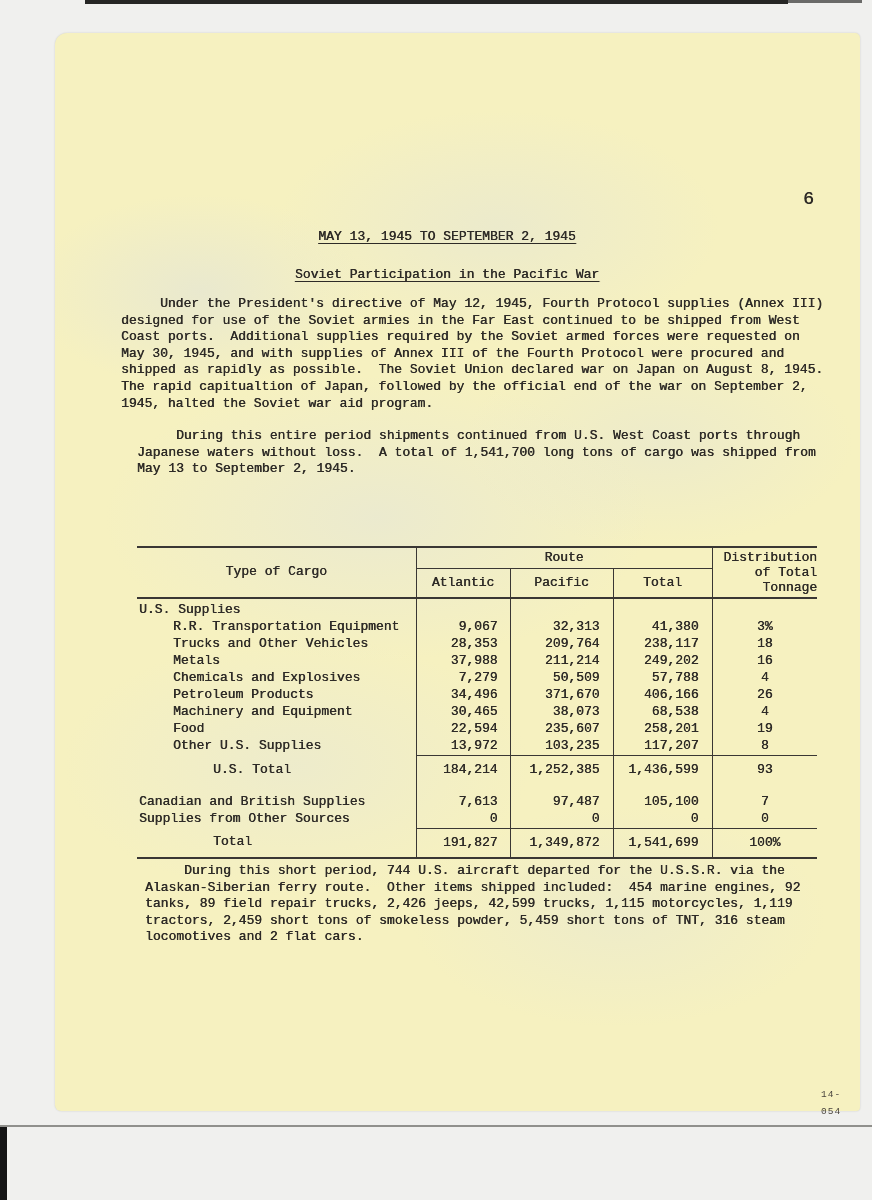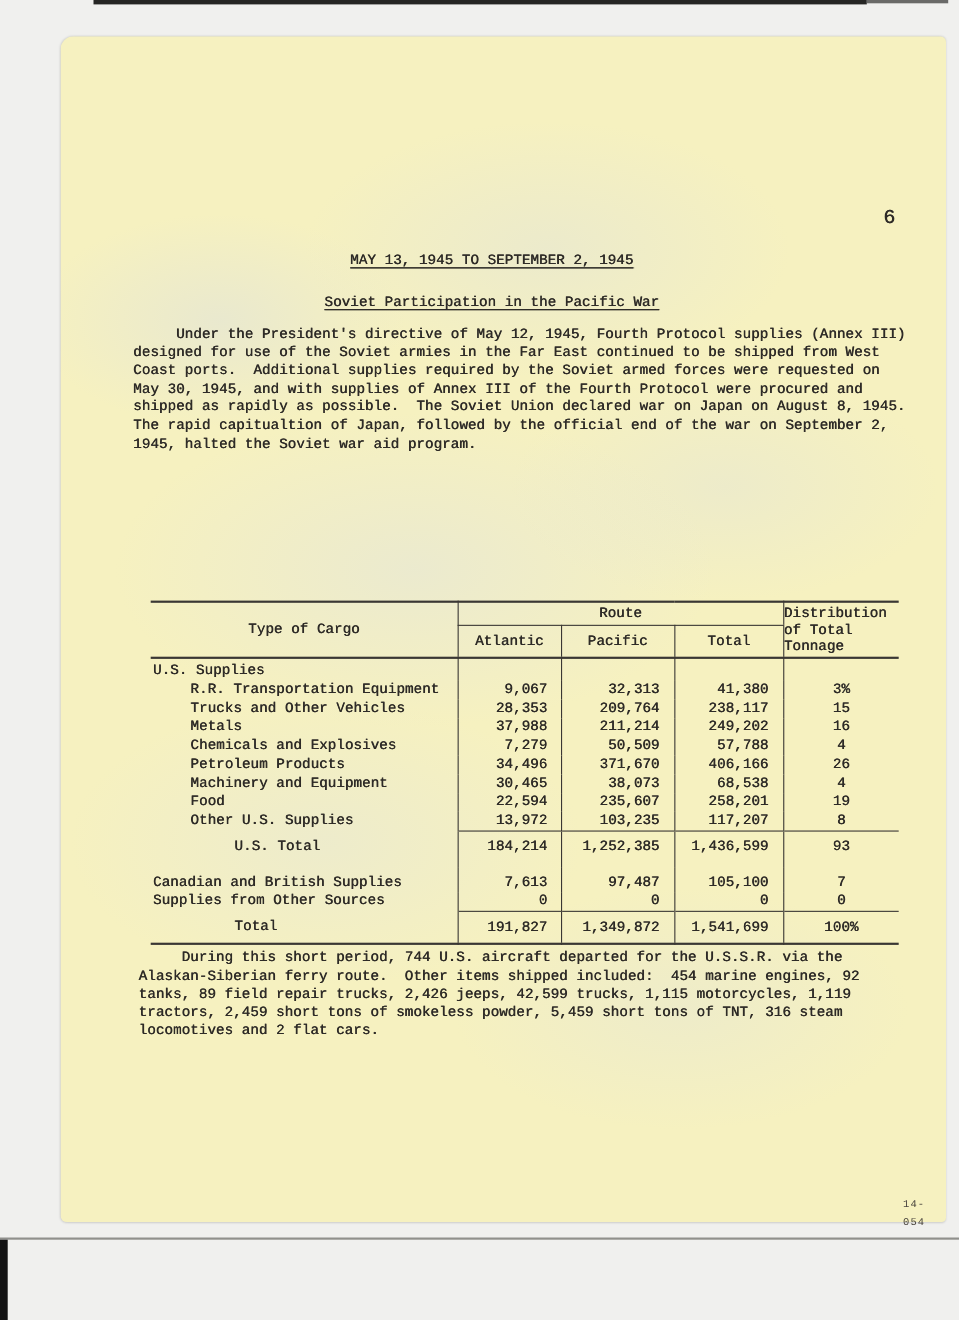--- a/index.html
+++ b/index.html
@@ -35,38 +35,38 @@
   .pre{white-space:pre-wrap;}
   .abs{position:absolute;}
 
   .page-num{left:748px;top:156px;font-size:18px;line-height:20px;}
   .title-block{left:82px;top:196px;width:620px;text-align:center;}
   .subtitle-block{left:82px;top:234px;width:620px;text-align:center;}
   .underlined{text-decoration:underline;text-underline-offset:3px;}
 
   .para1{left:66px;top:263px;width:716px;}
   .para2{left:82px;top:395px;width:716px;}
-  .para3{left:71px;top:830px;width:716px;}
+  .para3{left:90px;top:830px;width:716px;}
 
   .caption-block{left:82px;top:442px;width:620px;text-align:center;line-height:26px;white-space:pre-line;}
 
   .cargo-table{
     position:absolute;left:82px;top:513px;width:680px;
     border-collapse:collapse;table-layout:fixed;
     border-top:2px solid #3a3734;border-bottom:2px solid #3a3734;
   }
   .cargo-table th,.cargo-table td{
     padding:0;margin:0;font-weight:normal;
     color:#2e2b27;font-size:13px;line-height:16.6px;
     text-shadow:0.4px 0 0 currentColor;overflow:hidden;
   }
   th.h-route{height:20px;text-align:center;border-bottom:1.5px solid #3a3734;}
   th.h-sub{height:28px;text-align:center;}
   th.h-cargo{text-align:center;}
-  th.h-dist{text-align:left;white-space:pre-line;line-height:15px;}
+  th.h-dist{text-align:right;white-space:pre-line;line-height:15px;}
   .cargo-table thead{border-bottom:2px solid #3a3734;}
   .vline{border-left:1.5px solid #3a3734;}
   td.c-label{text-align:left;}
   td.ind0{padding-left:2px;}
   td.ind1{padding-left:36px;}
   td.ind2{padding-left:76px;}
   td.c-num{text-align:right;}
   td.pr-a{padding-right:12px;}
   td.pr-p{padding-right:13px;}
   td.pr-t{padding-right:13px;}
@@ -98,20 +98,23 @@
       <span class="underlined">Soviet Participation in the Pacific War</span>
     </div>
 
     <div class="abs tw pre para1">     Under the President's directive of May 12, 1945, Fourth Protocol supplies (Annex III)
 designed for use of the Soviet armies in the Far East continued to be shipped from West
 Coast ports.  Additional supplies required by the Soviet armed forces were requested on
 May 30, 1945, and with supplies of Annex III of the Fourth Protocol were procured and
 shipped as rapidly as possible.  The Soviet Union declared war on Japan on August 8, 1945.
 The rapid capitualtion of Japan, followed by the official end of the war on September 2,
 1945, halted the Soviet war aid program.</div>
+    <div class="abs tw pre para2">     During this entire period shipments continued from U.S. West Coast ports through
+Japanese waters without loss.  A total of 1,541,700 long tons of cargo was shipped from
+May 13 to September 2, 1945.</div>
 
 
     <table class="cargo-table">
       <colgroup>
         <col style="width:279px">
           <col style="width:94px">
           <col style="width:103px">
           <col style="width:99px">
           <col style="width:105px">
       </colgroup>
@@ -142,21 +145,21 @@
             <td class="c-num pr-a vline">9,067</td>
             <td class="c-num pr-p vline">32,313</td>
             <td class="c-num pr-t vline">41,380</td>
             <td class="c-dist vline">3%</td>
           </tr>
           <tr class="item-row">
             <td class="c-label ind1">Trucks and Other Vehicles</td>
             <td class="c-num pr-a vline">28,353</td>
             <td class="c-num pr-p vline">209,764</td>
             <td class="c-num pr-t vline">238,117</td>
-            <td class="c-dist vline">15</td>
+            <td class="c-dist vline">18</td>
           </tr>
           <tr class="item-row">
             <td class="c-label ind1">Metals</td>
             <td class="c-num pr-a vline">37,988</td>
             <td class="c-num pr-p vline">211,214</td>
             <td class="c-num pr-t vline">249,202</td>
             <td class="c-dist vline">16</td>
           </tr>
           <tr class="item-row">
             <td class="c-label ind1">Chemicals and Explosives</td>

